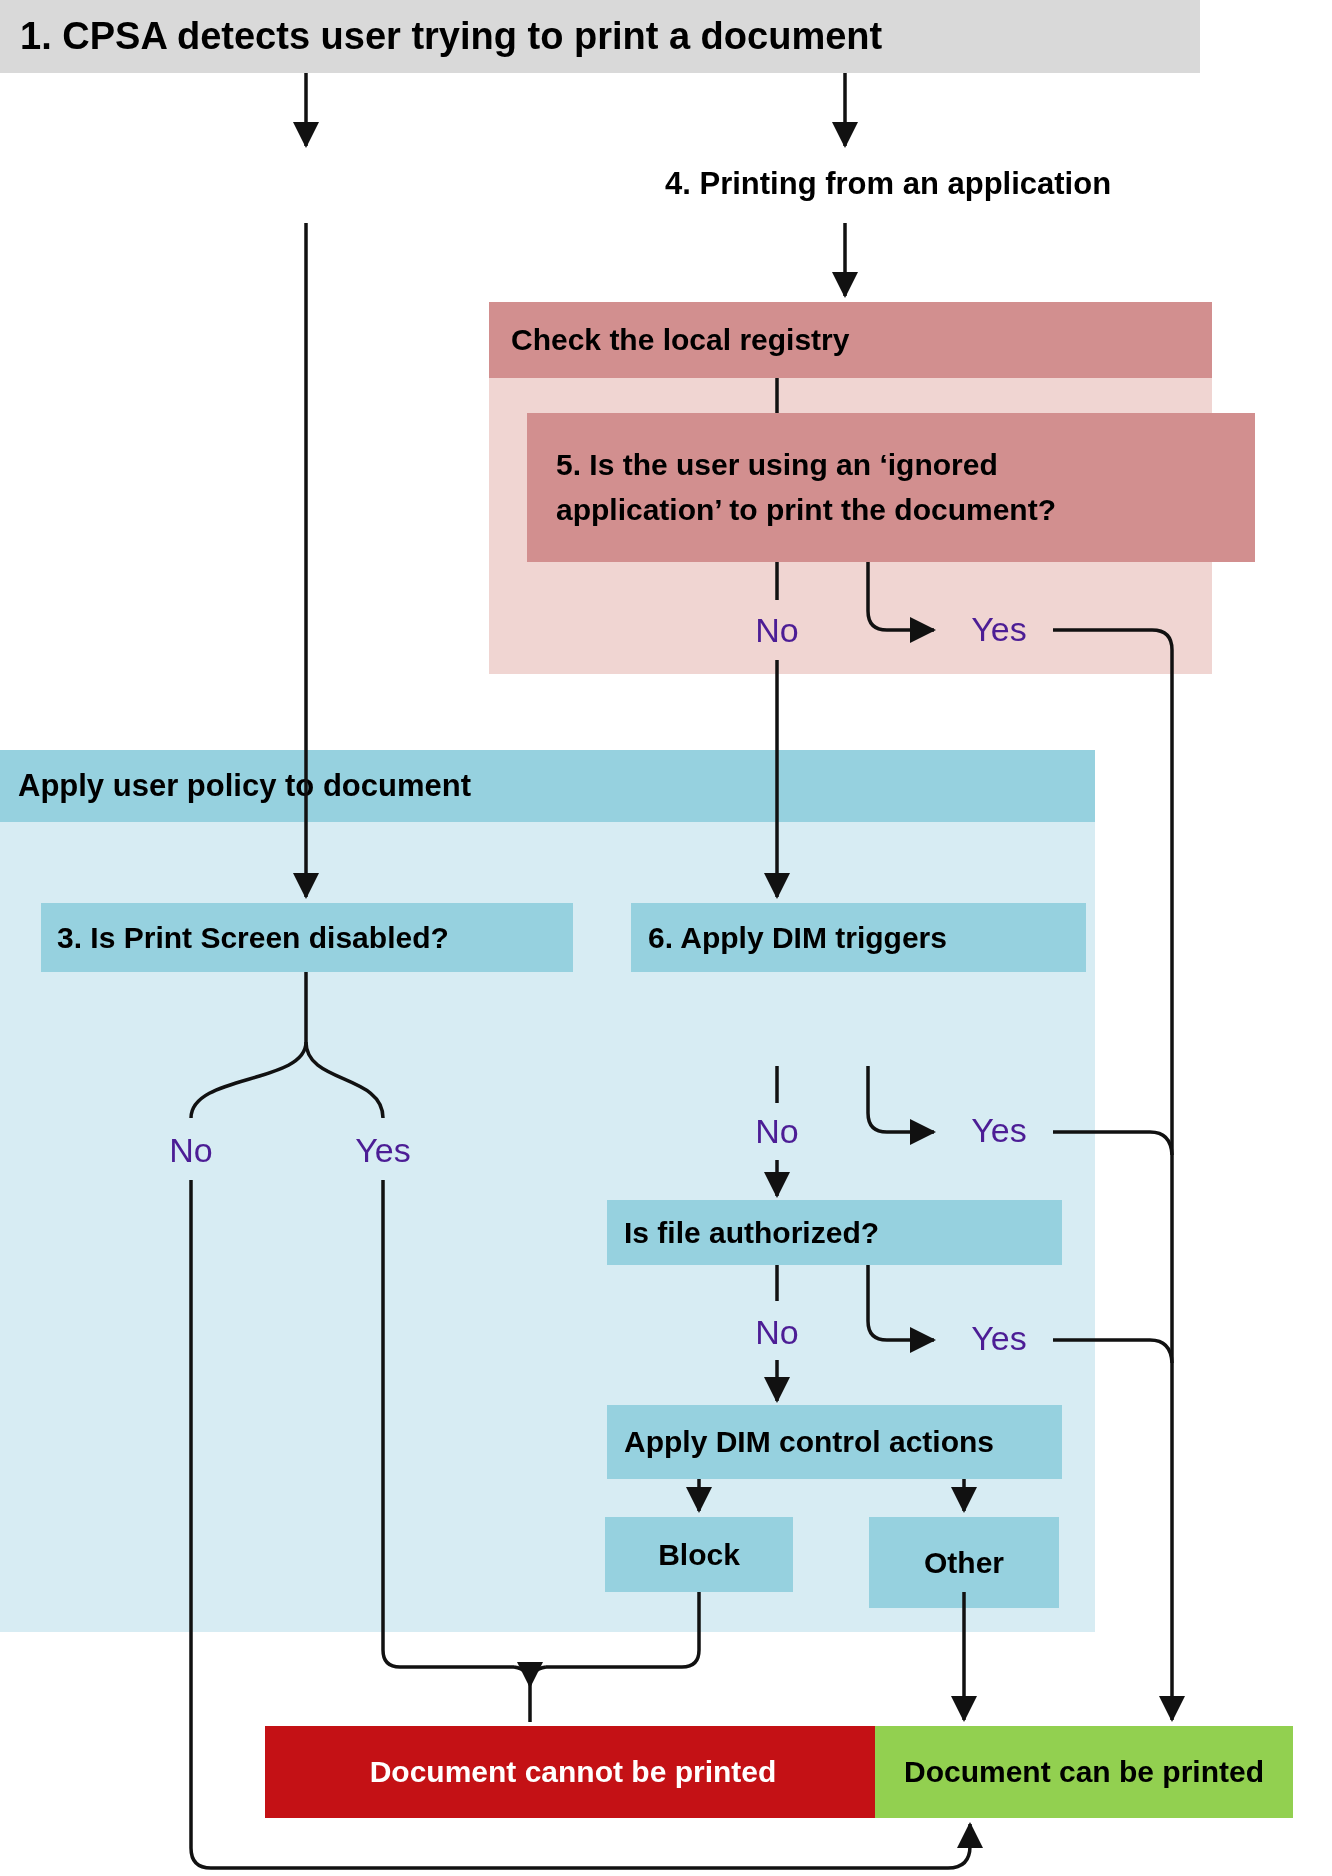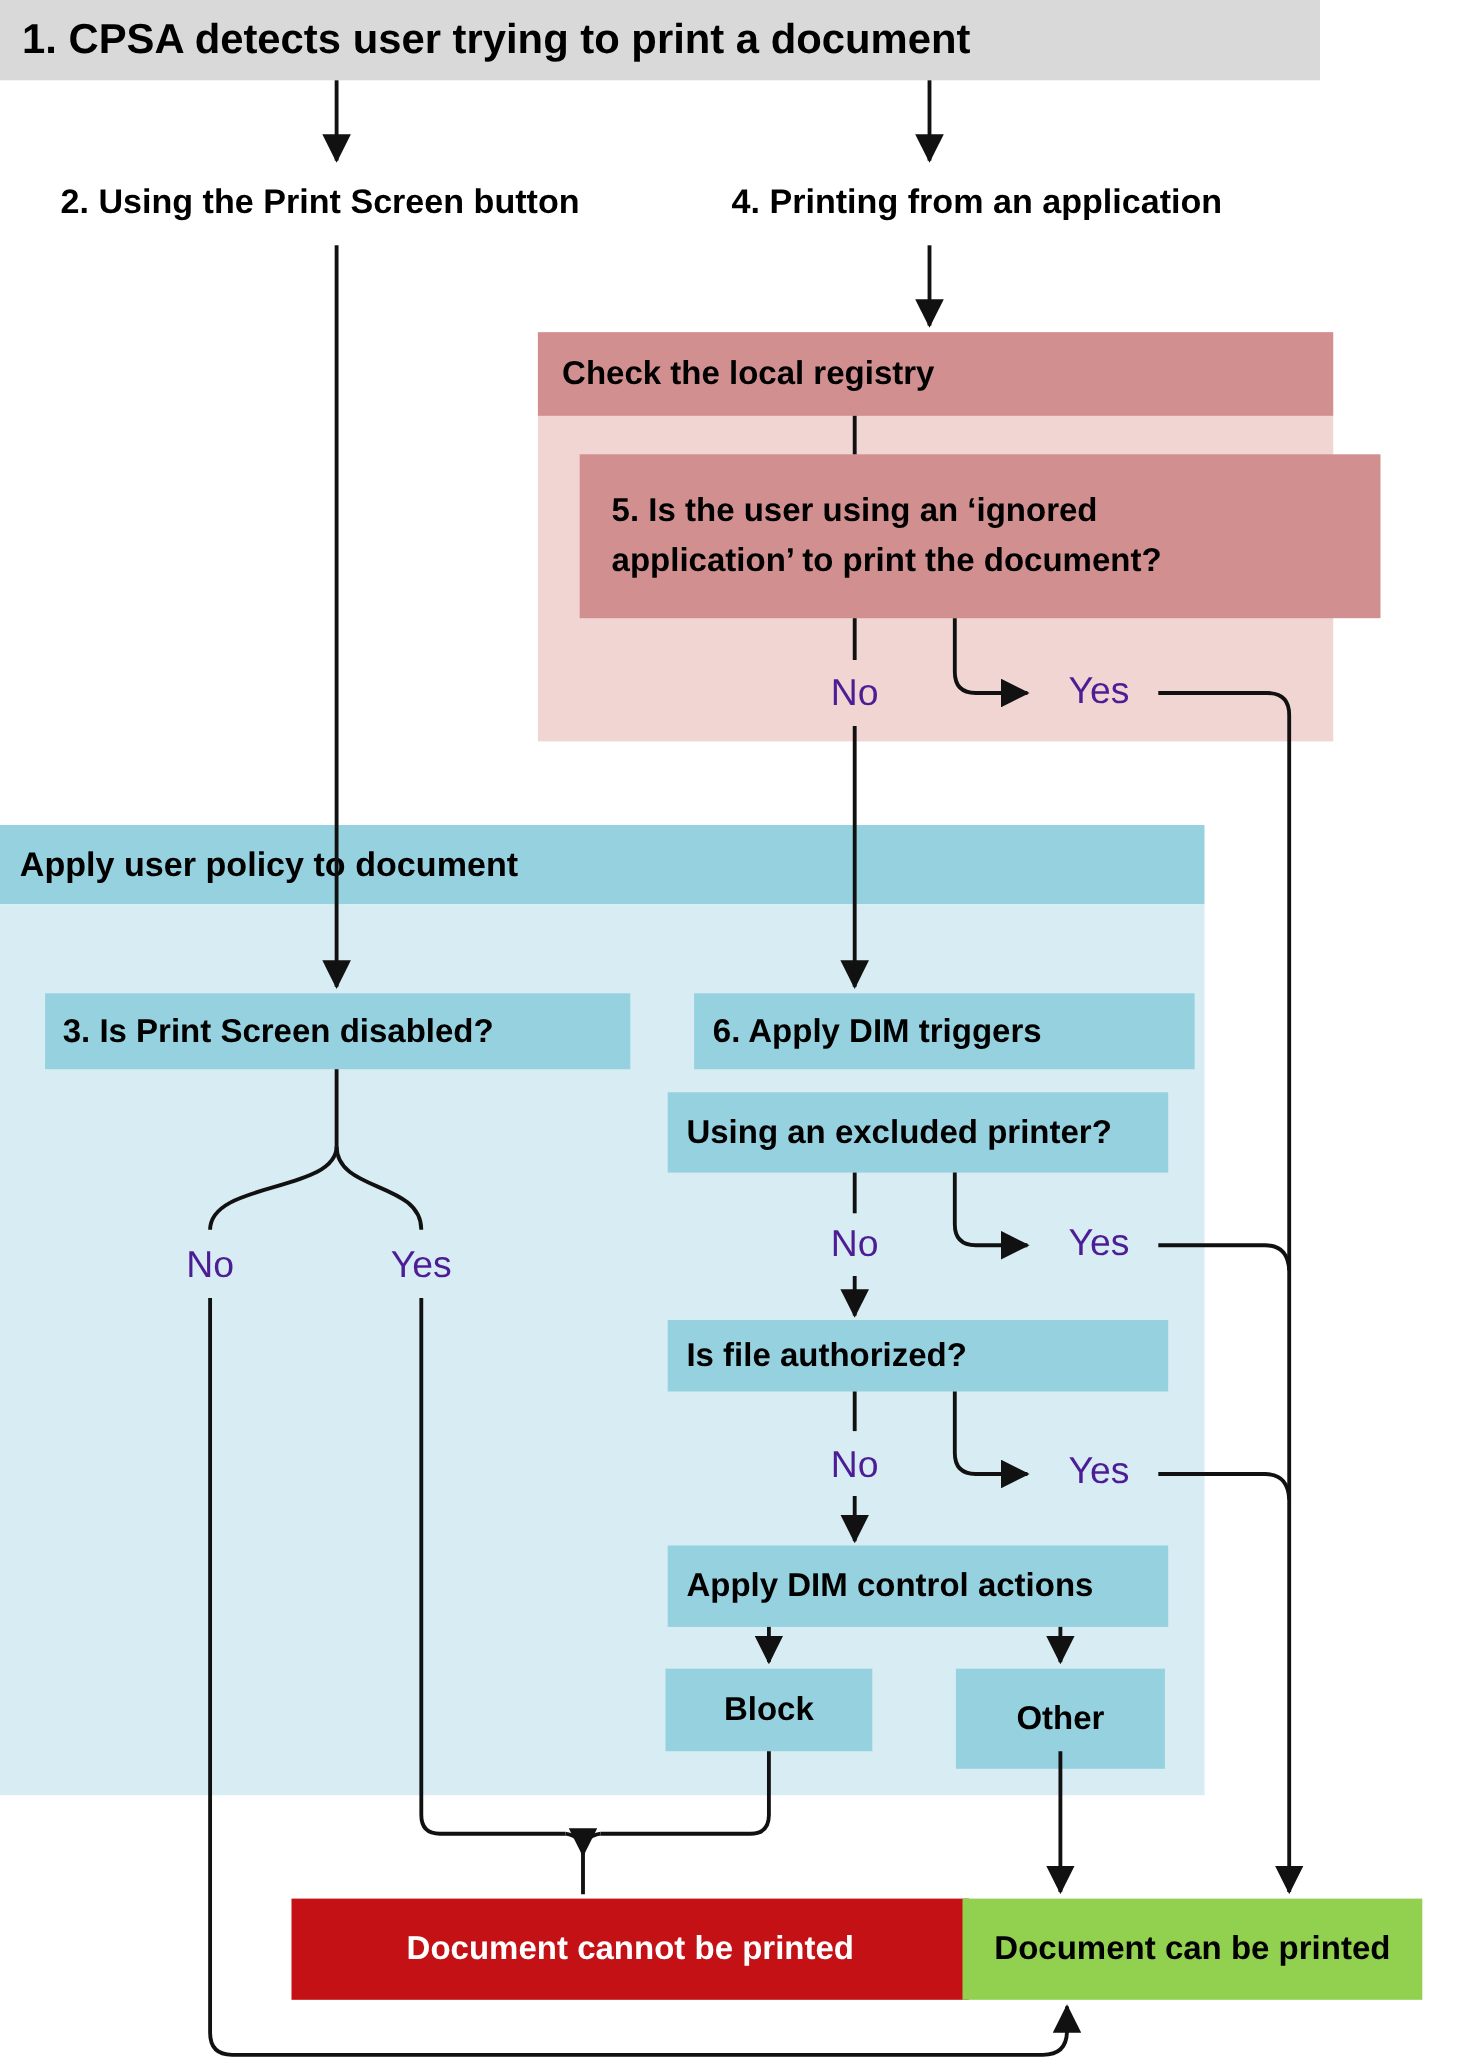--- a/index.html
+++ b/index.html
@@ -52,21 +52,20 @@
   <div class="rect node-text registry-header">Check the local registry</div>
   <div class="rect node-text box5">
     <span>5. Is the user using an ‘ignored application’ to print the document?</span>
   </div>
 
   <div class="rect node-text policy-header">Apply user policy to document</div>
   <div class="rect policy-body"></div>
 
   <div class="rect node-text box3">3. Is Print Screen disabled?</div>
   <div class="rect node-text box6">6. Apply DIM triggers</div>
-  <div class="rect node-text box-excluded">Using an excluded printer?</div>
   <div class="rect node-text box-fileauth">Is file authorized?</div>
   <div class="rect node-text box-dimctl">Apply DIM control actions</div>
   <div class="rect node-text box-block">Block</div>
   <div class="rect node-text box-other">Other</div>
 
   <div class="rect node-text box-deny">Document cannot be printed</div>
   <div class="rect node-text box-allow">Document can be printed</div>
 
   <svg class="wires" width="1332" height="1876" viewBox="0 0 1332 1876" aria-hidden="true">
     <defs>
@@ -109,21 +108,20 @@
 
     <path class="wire" marker-end="url(#ah)" d="M191,1180 V1848 Q191,1868 211,1868 H948 Q970,1868 970,1846 V1824"></path>
 
     <path class="wire" d="M383,1180 V1650 Q383,1667 400,1667 H514"></path>
     <path class="wire" d="M699,1592 V1650 Q699,1667 682,1667 H546"></path>
     <path class="wire" marker-end="url(#ah)" d="M514,1667 Q530,1669 530,1686 V1722 M546,1667 Q530,1669 530,1686"></path>
 
     <path class="wire" marker-end="url(#ah)" d="M964,1592 V1720"></path>
   </svg>
 
-  <div class="free-label" style="left:55px; top:166px;">2. Using the Print Screen button</div>
   <div class="free-label" style="left:665px; top:166px;">4. Printing from an application</div>
 
   <div class="yn-label" style="left:777px; top:630px;">No</div>
   <div class="yn-label" style="left:999px; top:629px;">Yes</div>
   <div class="yn-label" style="left:191px; top:1150px;">No</div>
   <div class="yn-label" style="left:383px; top:1150px;">Yes</div>
   <div class="yn-label" style="left:777px; top:1131px;">No</div>
   <div class="yn-label" style="left:999px; top:1130px;">Yes</div>
   <div class="yn-label" style="left:777px; top:1332px;">No</div>
   <div class="yn-label" style="left:999px; top:1338px;">Yes</div>

